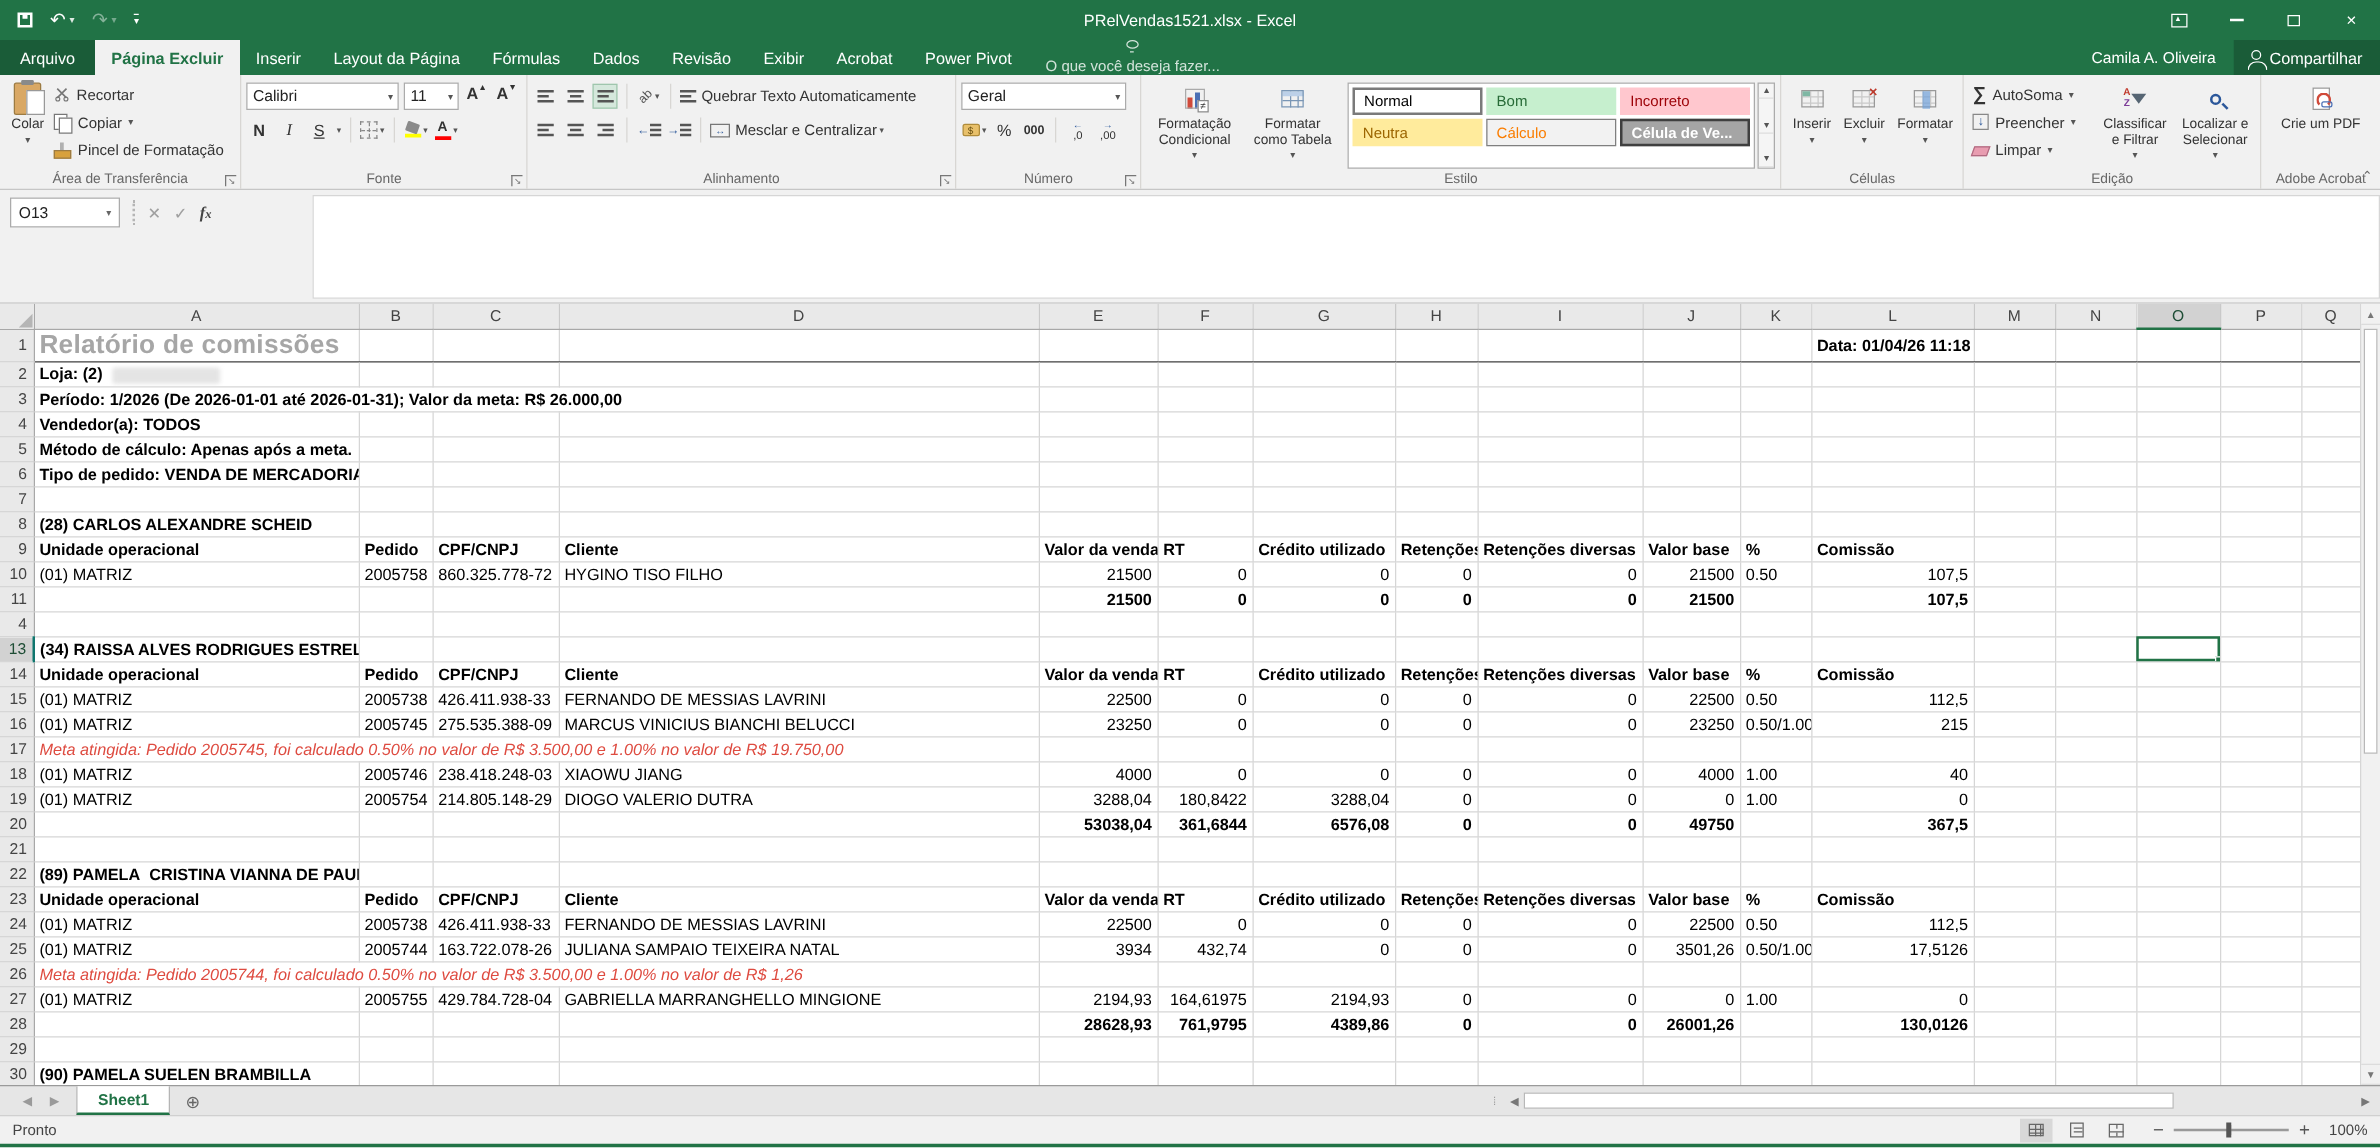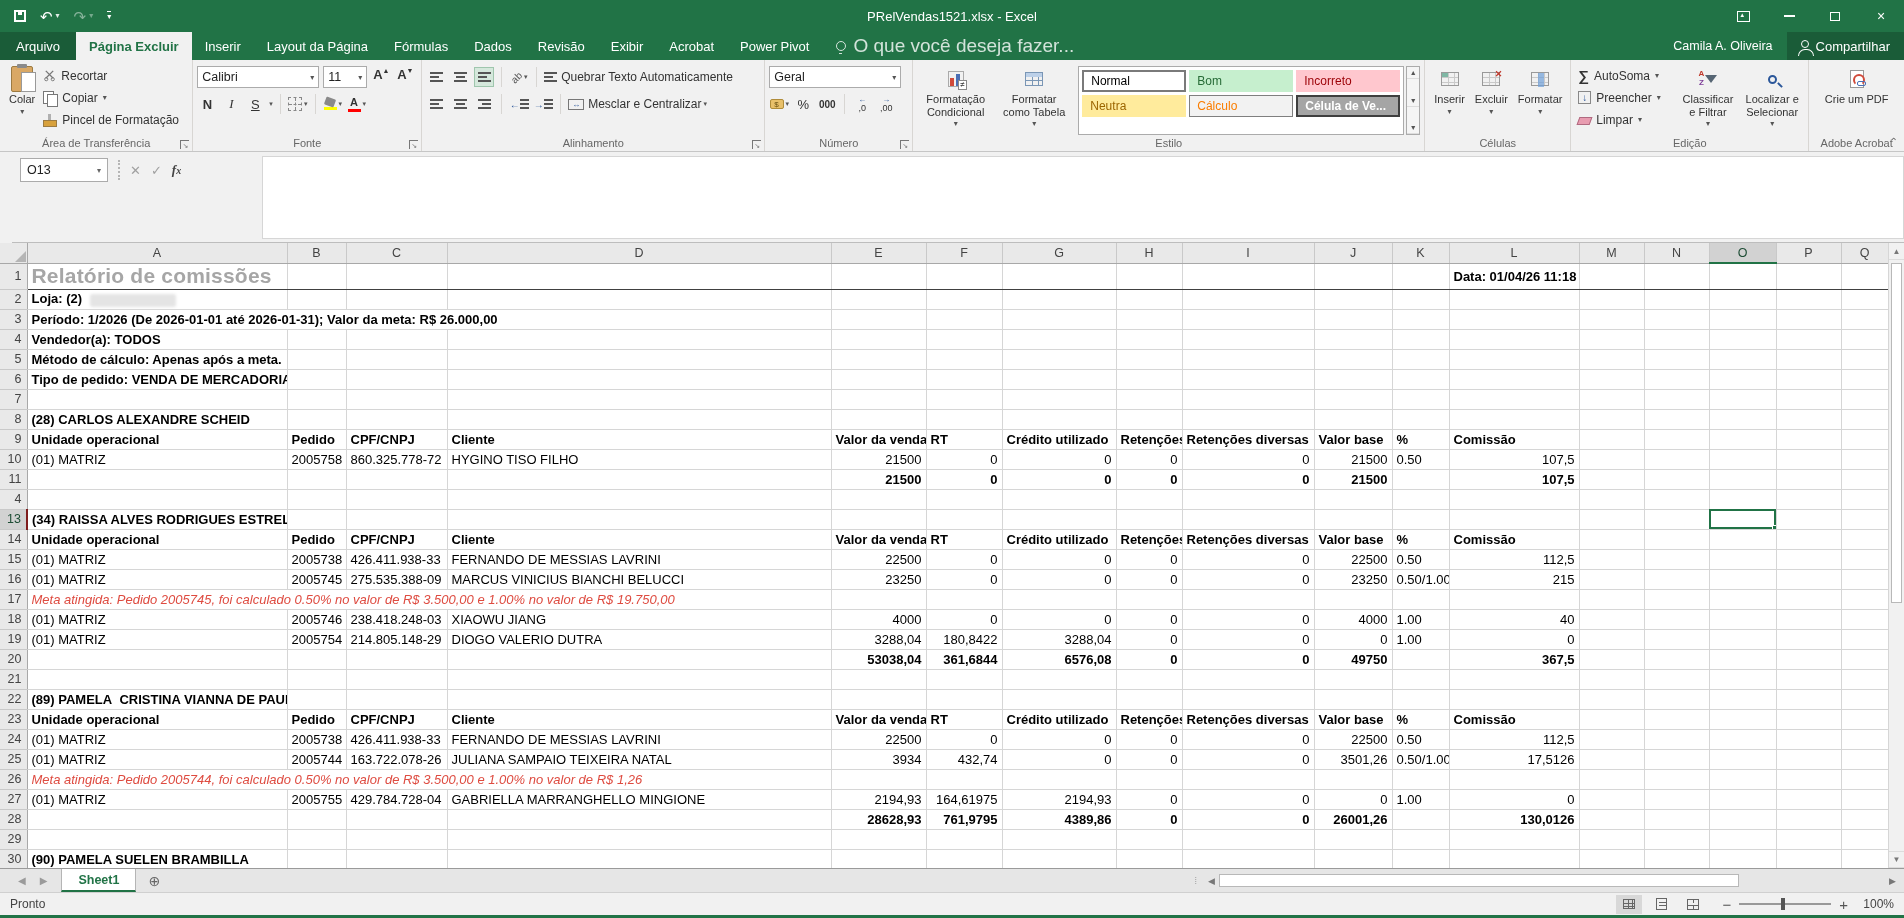--- a/index.html
+++ b/index.html
@@ -23,21 +23,21 @@
   .ic-ribopts { width:13px; height:11px; border:1px solid #fff; position:relative; }
   .ic-ribopts::after { content:"▴"; position:absolute; top:-1px; left:3px; font-size:7px; }
   .ic-min { width:11px; height:2px; background:#fff; }
   .ic-rest { width:10px; height:9px; border:1px solid #fff; }
 
   
   .tabrow { position:absolute; top:32px; left:0; right:0; height:28px; background:#217346; display:flex; align-items:stretch; }
   .rtab { color:#fff; font-size:13px; padding:0 13px; display:flex; align-items:center; white-space:nowrap; }
   .rtab.file { background:#1a5c38; padding:0 16px; }
   .rtab.active { background:#f1f1f1; color:#217346; font-weight:bold; }
-  .tellme { display:flex; align-items:center; gap:7px; color:rgba(255,255,255,.8); font-size:19px; padding:0 14px; }
+  .tellme { display:flex; align-items:center; gap:7px; color:rgba(255,255,255,.8); font-size:12px; padding:0 14px;flex-direction:column; }
   .ic-bulb { width:10px; height:10px; border:1.5px solid rgba(255,255,255,.8); border-radius:50%; position:relative; }
   .ic-bulb::after { content:""; position:absolute; left:2px; bottom:-4px; width:3px; height:3px; border-bottom:1.5px solid rgba(255,255,255,.8); }
   .tabrow .right { margin-left:auto; display:flex; align-items:stretch; }
   .username { color:#fff; font-size:12.5px; display:flex; align-items:center; padding:0 14px; }
   .sharebtn { background:#1a5c38; color:#fff; font-size:13px; display:flex; align-items:center; gap:7px; padding:0 14px; }
   .ic-person { width:8px; height:8px; border:1.5px solid #fff; border-radius:50%; position:relative; margin-top:-5px; }
   .ic-person::after { content:""; position:absolute; left:-4px; top:8px; width:14px; height:6px; border:1.5px solid #fff; border-bottom:none; border-radius:7px 7px 0 0; }
 
   
   .ribbon { position:absolute; top:60px; left:0; right:0; height:92px; background:#f1f1f1; border-bottom:1px solid #c6c6c6; display:flex; }
@@ -130,39 +130,39 @@
   .ic-sortaz .az .a { color:#c0392b; } .ic-sortaz .az .z { color:#7d3c98; }
   .funnel { width:0; height:0; border-left:6px solid transparent; border-right:6px solid transparent; border-top:8px solid #566573; }
   .ic-mag { width:9px; height:9px; border:2px solid #2b579a; border-radius:50%; position:relative; }
   .ic-mag::after { content:""; position:absolute; left:7px; top:7px; width:6px; height:2px; background:#2b579a; transform:rotate(45deg); }
   .ic-pdf { width:14px; height:18px; background:#fff; border:1px solid #999; position:relative; }
   .ic-pdf::before { content:""; position:absolute; left:2px; top:3px; width:8px; height:8px; border:2px solid #d04a3a; border-radius:50%; border-bottom-color:transparent; }
   .ic-pdf::after { content:""; position:absolute; right:-3px; bottom:1px; width:7px; height:3px; border:1.5px solid #4a6fb5; border-radius:2px; }
   .collapse-rib { position:absolute; right:6px; bottom:4px; color:#666; font-size:10px; }
 
   
-  .fbar { position:absolute; top:152px; left:12px; right:0; height:91px; background:#f1f1f1; border-bottom:1px solid #bdbdbd;text-align:center; }
+  .fbar { position:absolute; top:152px; left:0; right:0; height:91px; background:#f1f1f1; border-bottom:1px solid #bdbdbd;text-align:center; }
   .namebox { position:absolute; left:8px; top:6px; width:88px; height:24px; background:#fff; border:1px solid #ababab; font-size:12.5px; color:#222; display:flex; align-items:center; padding:0 6px; }
   .namebox .dd { margin-left:auto; font-size:8px; color:#666; }
   .fsep { position:absolute; left:106px; top:8px; height:20px; border-left:2px dotted #b5b5b5; }
   .fxbtns { position:absolute; left:118px; top:6px; display:flex; gap:10px; align-items:center; height:24px; }
   .fxbtns .fb { font-size:13px; color:#a0a0a0; }
   .fxbtns .fx { font-style:italic; font-family:"Liberation Serif",serif; color:#444; font-weight:bold; }
   .fxinput { position:absolute; left:250px; top:4px; right:0; height:83px; background:#fff; border:1px solid #d6d6d6; font-size:13px; padding:2px 6px; color:#222; }
 
   
   .gridarea { position:absolute; top:243px; left:0; width:1904px; height:625px; background:#fff; overflow:hidden; }
   table.sheet { border-collapse:collapse; table-layout:fixed; width:1888px; }
   .sheet th, .sheet td { font-size:13px; font-weight:normal; overflow:hidden; white-space:nowrap; padding:0 4px; vertical-align:middle; }
   .sheet th.corner { background:#e9e9e9; border-right:1px solid #a8a8a8; border-bottom:1px solid #a8a8a8; position:relative; padding:0; }
   .corner-tri { position:absolute; right:1px; bottom:1px; width:0; height:0; border-left:11px solid transparent; border-bottom:11px solid #b5b5b5; }
   .sheet th.colhdr { background:#e9e9e9; color:#444; text-align:center; border-right:1px solid #c9c9c9; border-bottom:1px solid #a8a8a8; font-size:12.5px; }
   .sheet th.colhdr.selcol { background:#d2d2d2; border-bottom:2px solid #217346; color:#1e4d35; }
   .sheet th.rowhdr { background:#e9e9e9; color:#444; text-align:right; padding-right:5px; border-right:1px solid #a8a8a8; border-bottom:1px solid #c9c9c9; font-size:12.5px; }
-  .sheet th.rowhdr.selhdr { background:#d2d2d2; border-right:2px solid #7f1d1d; color:#1e4d35; }
+  .sheet th.rowhdr.selhdr { background:#d2d2d2; border-right:2px solid #0f766e; color:#1e4d35; }
   .sheet td { border-right:1px solid #d6d6d6; border-bottom:1px solid #d6d6d6; color:#000; position:relative; }
   .sheet td.num { text-align:right; }
   .sheet td.bold { font-weight:bold;margin-left:40px; }
   .sheet td .atext { position:relative; z-index:2; white-space:nowrap; }
   .r-title td { border-bottom:1px solid #404040; }
   .r-title .atext { font-size:21px; font-weight:bold; color:#a6a6a6; letter-spacing:.2px; }
   .r-label .atext, .r-section .atext { font-weight:bold; }
   .r-note .atext { font-style:italic; color:#de4b40; }
   .r-head td { font-weight:bold; }
   .sheet td.selcell { outline:2px solid #217346; outline-offset:-2px; }

